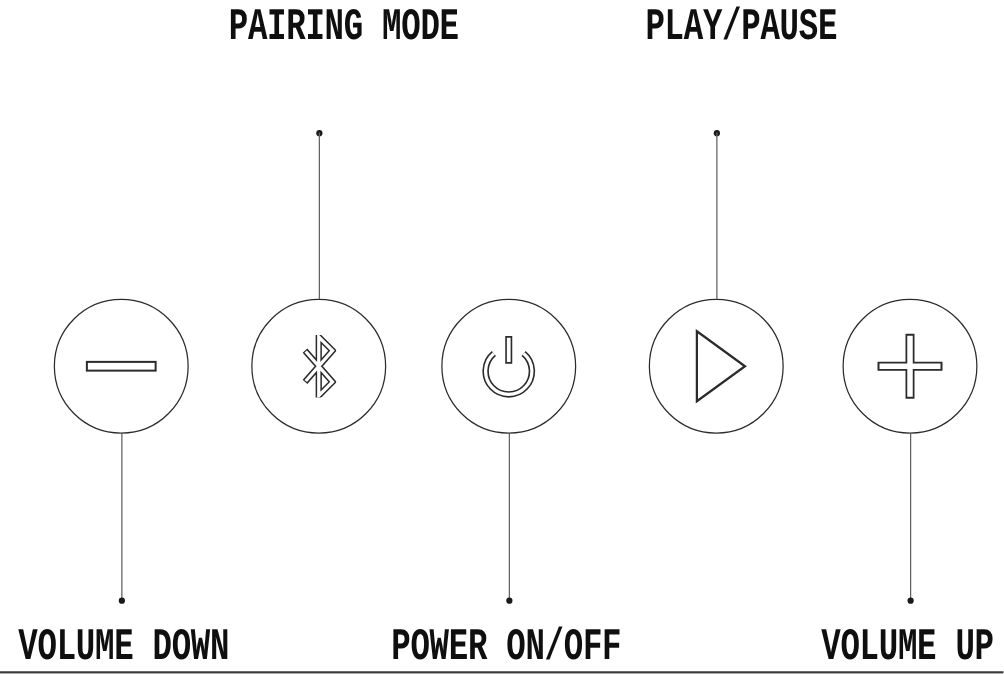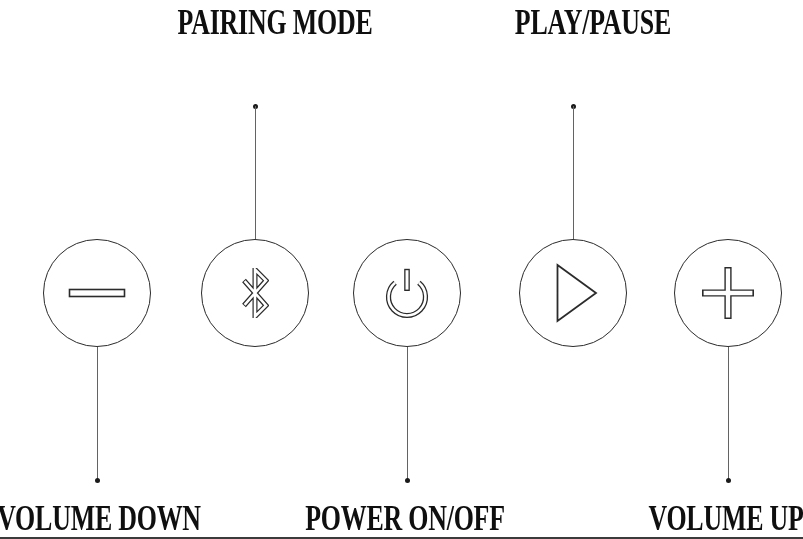--- a/index.html
+++ b/index.html
@@ -2,21 +2,21 @@
 <html><head>
 <meta charset="utf-8">
 <style>
   html, body { margin: 0; padding: 0; background: #ffffff; }
   .stage {
     position: relative;
     width: 803px;
     height: 539px;
     background: #ffffff;
     overflow: hidden;
-    font-family: Liberation Serif, serif;
+    font-family: Liberation Mono, monospace;
   }
   .label {
     position: absolute;
     font-weight: bold;
     font-size: 36px;
     line-height: 1;
     letter-spacing: -0.3px;
     color: #0f0f0f;
     white-space: nowrap;
     transform: translateX(-50%) scaleX(0.72);

